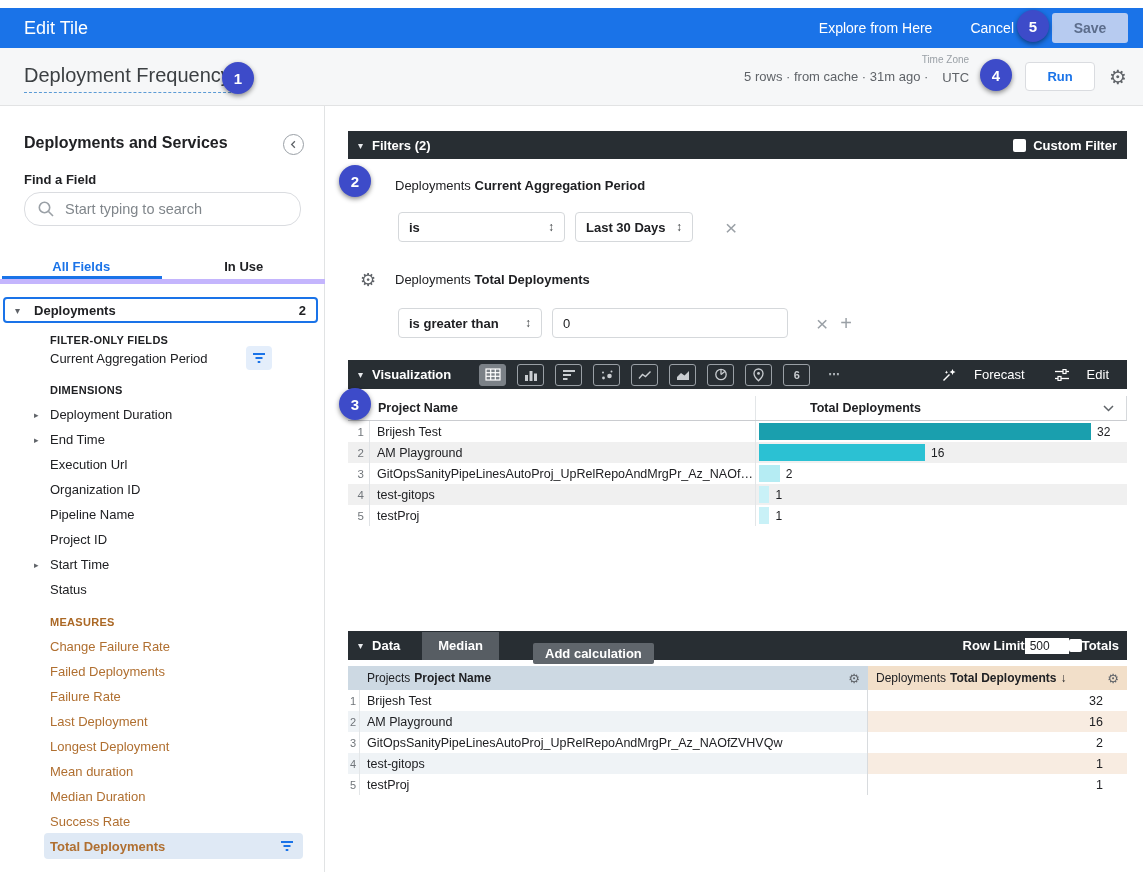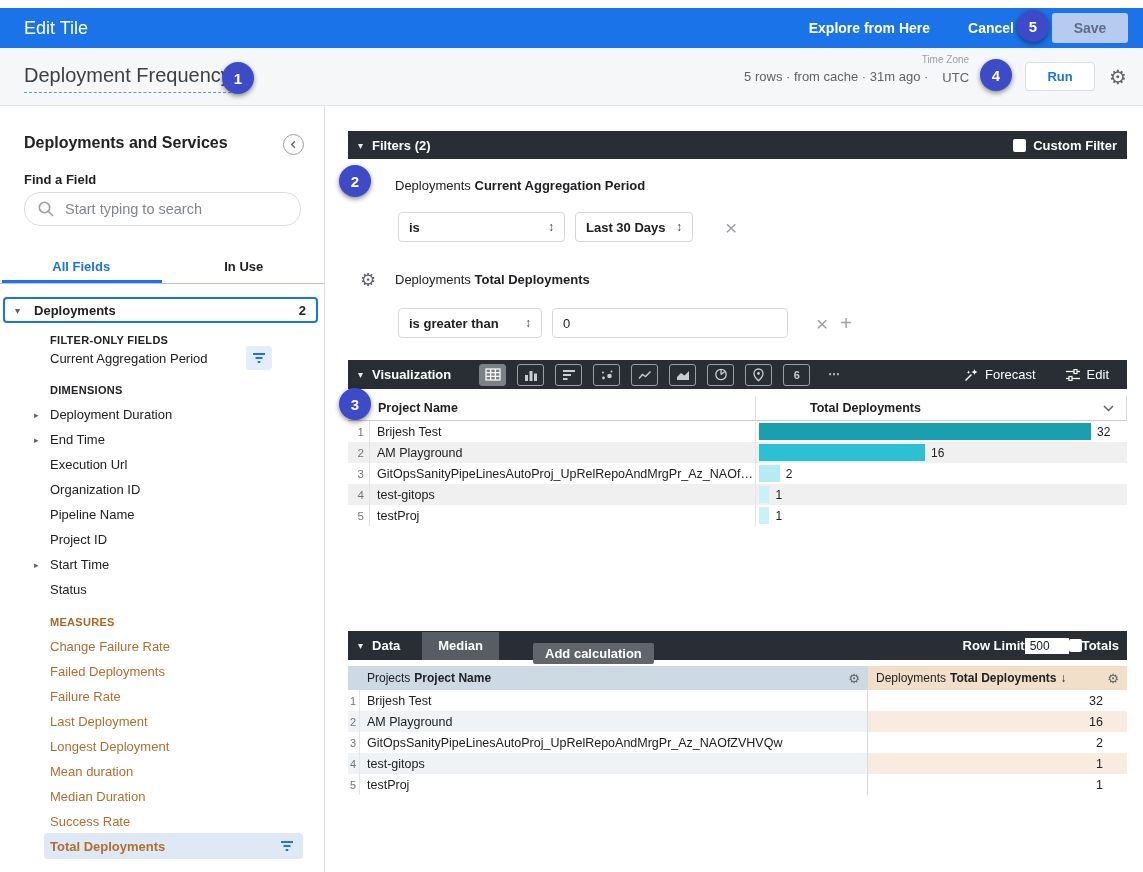--- a/index.html
+++ b/index.html
@@ -3,21 +3,21 @@
 <meta charset="utf-8">
 <style>
   * { margin:0; padding:0; box-sizing:border-box; }
   html,body { width:1143px; height:872px; }
   body { font-family:"Liberation Sans","DejaVu Sans",sans-serif; background:#fff; position:relative; overflow:hidden; color:#202124; }
 
   
   .topbar { position:absolute; top:8px; left:0; width:1143px; height:40px; background:#1a73e8; display:flex; align-items:center; z-index:2; }
   .topbar-title { margin-left:24px; color:#fff; font-size:18px; }
   .topbar-right { margin-left:auto; margin-right:15px; display:flex; align-items:center; gap:38px; }
-  .topbar-link { color:#fff; font-size:14px; font-weight:bold; cursor:pointer; white-space:nowrap; }
+  .topbar-link { color:#fff; font-size:14px; font-weight:normal; cursor:pointer; white-space:nowrap; }
   .save-btn { width:76px; height:30px; background:#b7cbf0; border:none; border-radius:3px; color:#5c6d8c; font-size:14px; font-weight:bold; font-family:inherit; }
 
   
   .header { position:absolute; top:48px; left:0; width:1143px; height:58px; background:#f6f7f8; border-bottom:1px solid #e2e3e4; }
   .page-title { position:absolute; left:24px; top:16px; font-size:20px; color:#3c4043; padding-bottom:5px; border-bottom:1px dashed #5b9bd5; }
   .header-right { position:absolute; right:16px; top:0; height:100%; display:flex; align-items:center; gap:14px; }
   .run-meta { font-size:13px; color:#5f6368; }
   .tz { position:relative; margin-right:42px; }
   .tz-label { position:absolute; top:-14px; right:0; font-size:10px; color:#9aa0a6; white-space:nowrap; }
   .tz-value { font-size:13px; color:#5f6368; }
@@ -25,21 +25,21 @@
   .gear { color:#5f6368; font-size:20px; line-height:1; }
 
   
   .sidebar { position:absolute; left:0; top:106px; width:325px; height:766px; background:#fff; border-right:1px solid #e1e3e4; }
   .sb-title { position:absolute; left:24px; top:28px; font-size:16px; font-weight:bold; }
   .sb-collapse { position:absolute; right:20px; top:28px; width:21px; height:21px; border:1px solid #9aa0a6; border-radius:50%; display:flex; align-items:center; justify-content:center; color:#5f6368; }
   .sb-find { position:absolute; left:24px; top:66px; font-size:13px; font-weight:bold; }
   .sb-search { position:absolute; left:24px; top:86px; width:277px; height:34px; border:1px solid #dadce0; border-radius:16px; display:flex; align-items:center; padding-left:12px; gap:10px; background:#fff; }
   .sb-search input { border:none; outline:none; flex:1; font-size:14.5px; font-family:inherit; color:#202124; background:transparent; }
   .sb-search input::placeholder { color:#80868b; }
-  .sb-tabs { position:absolute; left:0; top:146px; width:325px; height:32px; display:flex; border-bottom:1px solid #c4b5fd;justify-content:flex-end; }
+  .sb-tabs { position:absolute; left:0; top:146px; width:325px; height:32px; display:flex; border-bottom:5px solid #c4b5fd;justify-content:flex-end; }
   .sb-tab { flex:1; text-align:center; font-size:13px; font-weight:bold; padding-top:7px; }
   .sb-tab.active { color:#1a73e8; }
   .sb-tab-underline { position:absolute; left:2px; bottom:0; width:160px; height:3px; background:#1a73e8; }
   .sb-group { position:absolute; left:3px; top:191px; width:315px; height:26px; border:2px solid #1a73e8; border-radius:4px; display:flex; align-items:center; padding:0 10px; background:#fff; }
   .sb-group .caret { color:#5f6368; font-size:10px; }
   .sb-group .glabel { margin-left:14px; font-size:13px; font-weight:bold; }
   .sb-group .gcount { margin-left:auto; font-size:13px; font-weight:bold; }
   .sb-section { position:absolute; left:50px; font-size:11px; font-weight:bold; letter-spacing:.3px; }
   .sb-item { height:25px; display:flex; align-items:center; padding-left:50px; font-size:13px; position:relative; }
   .sb-item .sb-caret { position:absolute; left:34px; font-size:9px; color:#5f6368; }
@@ -69,21 +69,21 @@
   .plus-ic { font-size:20px; color:#9aa0a6; line-height:1; }
   .gear-sm { position:absolute; left:12px; color:#5f6368; font-size:18px; }
 
   
   .viz-icons { display:flex; align-items:center; gap:11px; margin-left:28px; }
   .vicon { width:27px; height:22px; border:1px solid #9aa0a6; border-radius:3px; display:flex; align-items:center; justify-content:center; color:#c9cdd1; }
   .vicon.sel { background:#7b8187; border-color:#7b8187; color:#fff; }
   .vicon.noborder { border:none; color:#aab0b5; font-weight:bold; letter-spacing:2px; font-size:13px; }
   .vicon .sv-glyph { font-size:11px; font-weight:bold; }
   .viz-actions { margin-left:auto; display:flex; align-items:center; gap:30px; padding-right:8px; }
-  .viz-action { display:flex; align-items:center; gap:7px; font-size:13px; color:#fff; }
+  .viz-action { display:flex; align-items:center; gap:18px; font-size:13px; color:#fff; }
 
   
   .viz-table { position:absolute; left:0; top:290px; width:779px; }
   .viz-head { display:flex; align-items:center; height:25px; border-bottom:1px solid #caccd0; border-right:1px solid #d6d9dc; font-size:12.5px; font-weight:bold; }
   .vh-name { width:407px; padding-left:30px; }
   .vh-metric { flex:1; display:flex; align-items:center; padding-left:54px; align-self:stretch; border-left:1px solid #e3e6e8; }
   .vh-chev { margin-left:auto; margin-right:12px; display:flex; }
   .viz-row { display:flex; align-items:center; height:21px; }
   .viz-row.alt { background:#f0f0f0; }
   .v-num { width:22px; height:100%; display:flex; align-items:center; justify-content:flex-end; padding-right:5px; font-size:11.5px; color:#70757a; border-right:1px solid #e0e3e6; }

